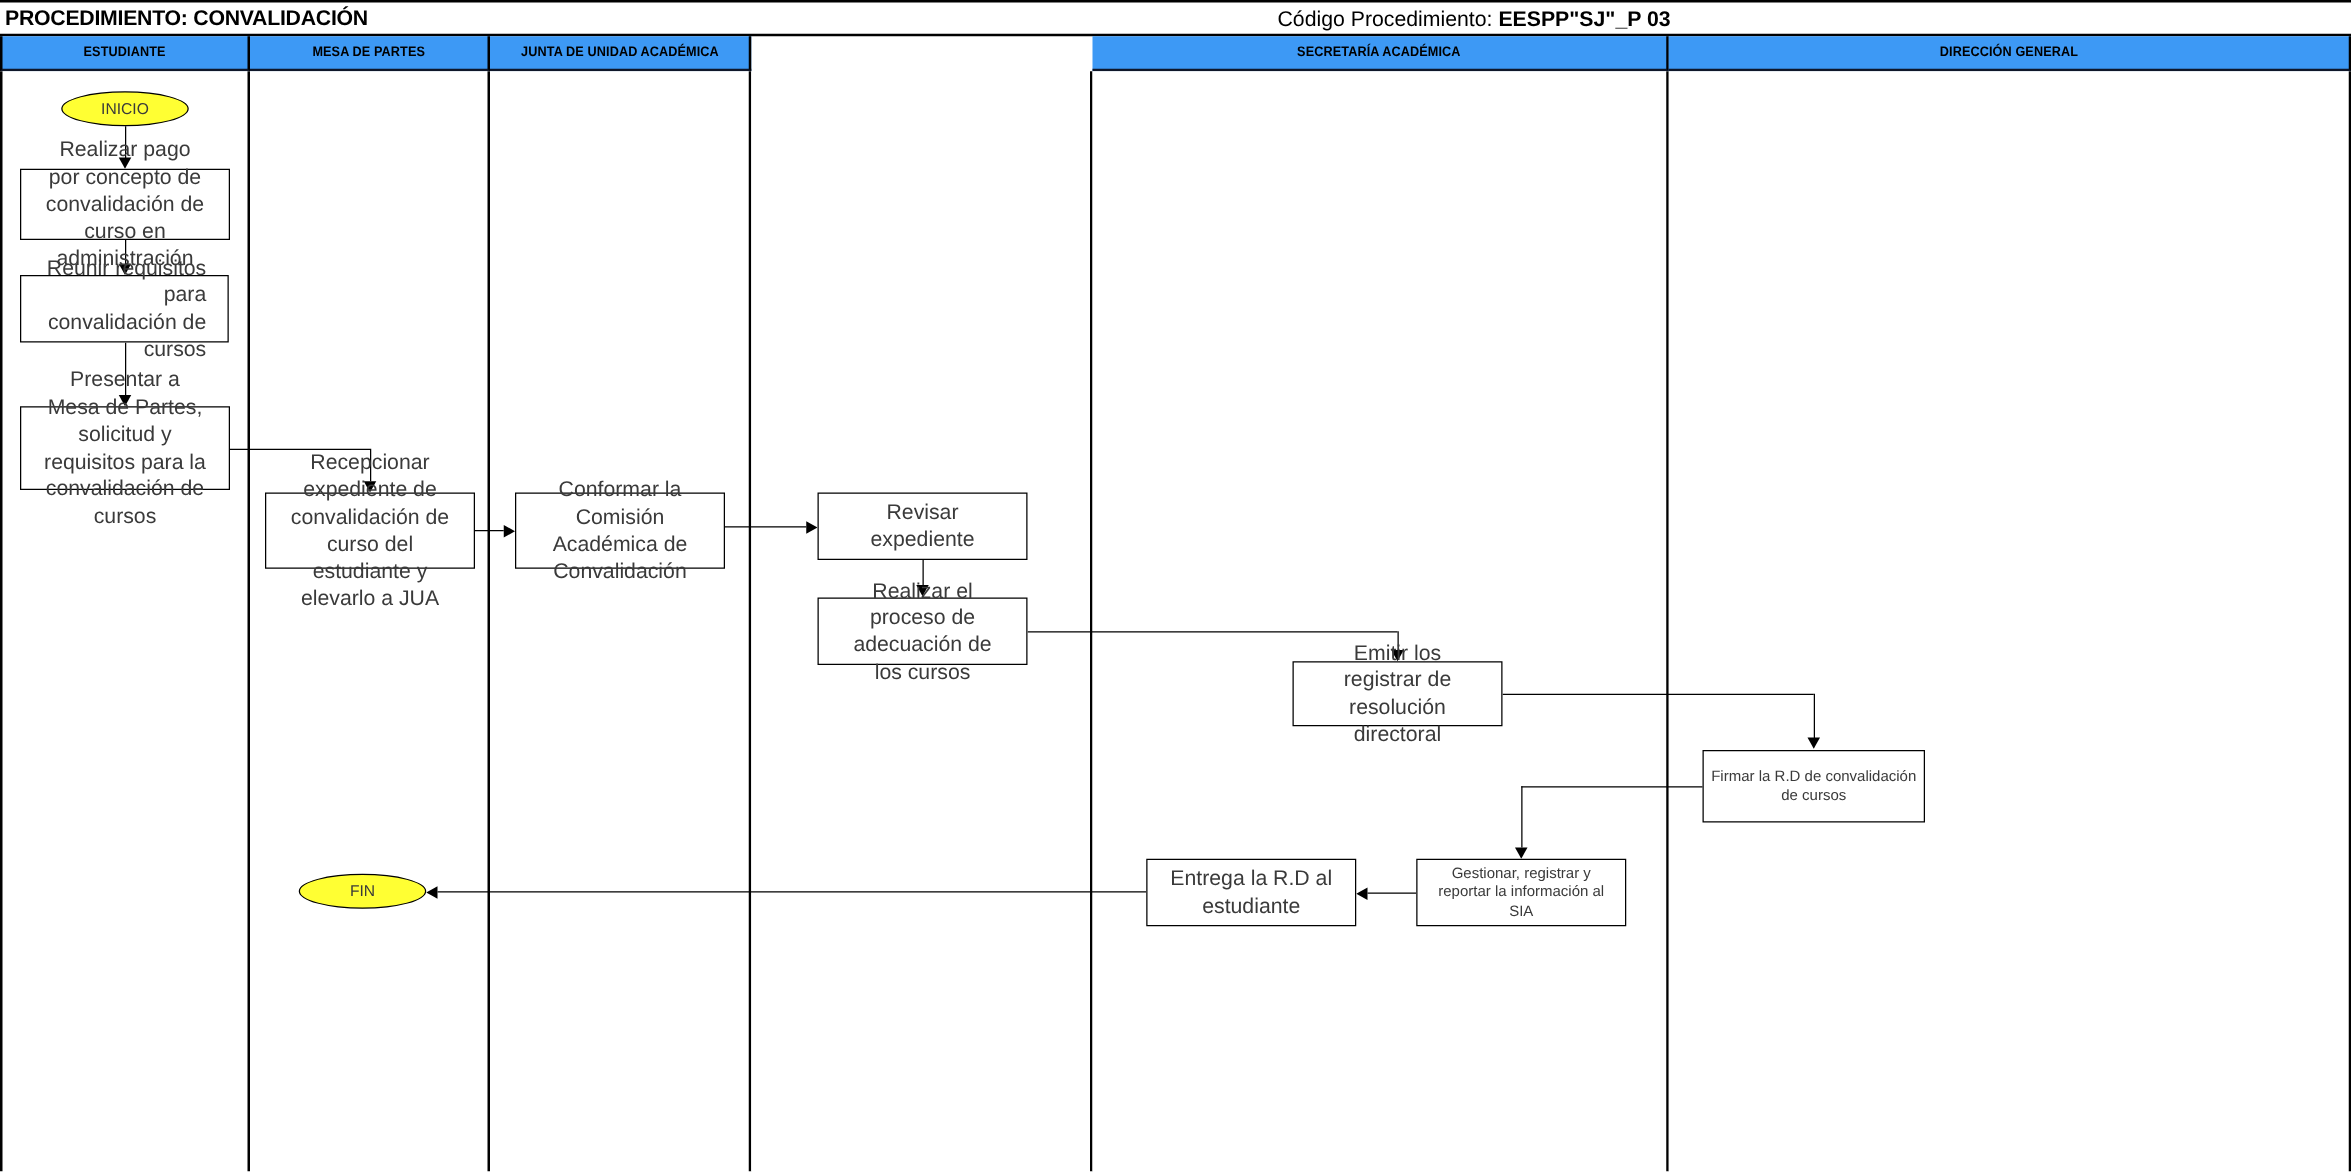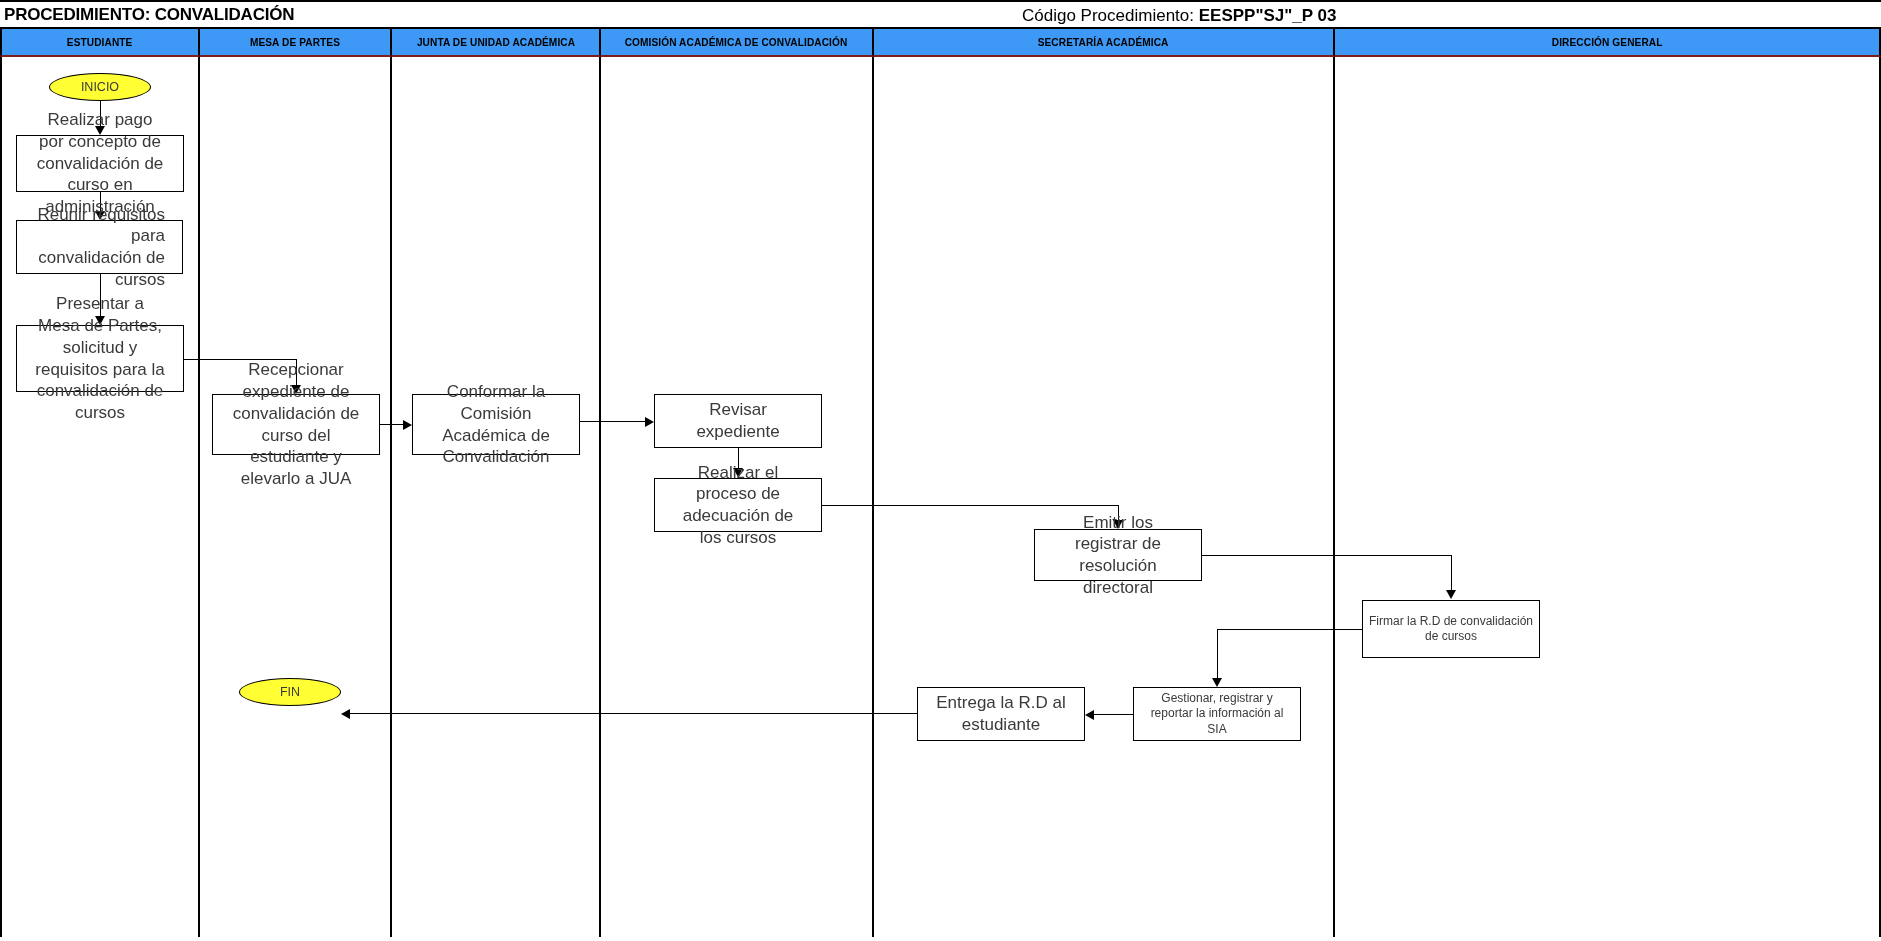--- a/index.html
+++ b/index.html
@@ -10,21 +10,21 @@
   .titlebar{position:absolute;left:0;top:0;width:1881px;height:29px;
             border-top:2px solid #000;border-bottom:2px solid #000;
             background:#fff;box-sizing:border-box;}
   .title-left{position:absolute;left:4px;top:3px;font-size:17px;font-weight:bold;color:#000;
               letter-spacing:-0.2px;white-space:nowrap;}
   .title-right{position:absolute;left:1022px;top:4px;font-size:17px;color:#000;white-space:nowrap;}
   .title-right .code{font-weight:bold;}
 
   
   .lanehead{position:absolute;top:29px;height:28px;background:#3d99f5;
-            border-right:2px solid #000;border-bottom:2px solid #7f1d1d;
+            border-right:2px solid #000;border-bottom:2px solid #0f172a;
             box-sizing:border-box;display:flex;align-items:center;justify-content:center;}
   .lanehead:first-of-type{border-left:2px solid #000;}
   .lanehead span{font-size:11px;font-weight:bold;color:#000;
                  transform:scaleX(.92);white-space:nowrap;letter-spacing:.1px;}
 
   
   .lanecol{position:absolute;top:57px;height:880px;border-right:2px solid #000;
            box-sizing:border-box;background:#fff;}
   .lanecol.first{border-left:2px solid #000;}
 
@@ -58,23 +58,20 @@
   </div>
 
   <div class="lanehead" style="left:0px;width:200px;border-left:2px solid #000;">
     <span>ESTUDIANTE</span>
     </div>
   <div class="lanehead" style="left:200px;width:192px;">
     <span>MESA DE PARTES</span>
     </div>
   <div class="lanehead" style="left:392px;width:209px;">
     <span>JUNTA DE UNIDAD ACADÉMICA</span>
-    </div>
-  <div class="lanehead" style="left:601px;width:273px;">
-    <span>COMISIÓN ACADÉMICA DE CONVALIDACIÓN</span>
     </div>
   <div class="lanehead" style="left:874px;width:461px;">
     <span>SECRETARÍA ACADÉMICA</span>
     </div>
   <div class="lanehead" style="left:1335px;width:546px;border-right:2px solid #000;">
     <span>DIRECCIÓN GENERAL</span>
     </div>
 
   <div class="lanecol first" style="left:0px;width:200px;"></div>
   <div class="lanecol" style="left:200px;width:192px;"></div>
@@ -164,17 +161,17 @@
     </div>
 
   <div class="node" style="left:1133px;top:687px;width:168px;height:54px;font-size:12px;padding:2px 16px;">
     <span>Gestionar, registrar y reportar la información al SIA</span>
     </div>
 
   <div class="node" style="left:917px;top:687px;width:168px;height:54px;align-items:center;">
     <span>Entrega la R.D al estudiante</span>
     </div>
 
-  <div class="term" style="left:239px;top:678px;width:102px;height:28px;">
+  <div class="term" style="left:239px;top:699px;width:102px;height:28px;">
     <span>FIN</span>
     </div>
 
 </div>
 
 </body></html>

